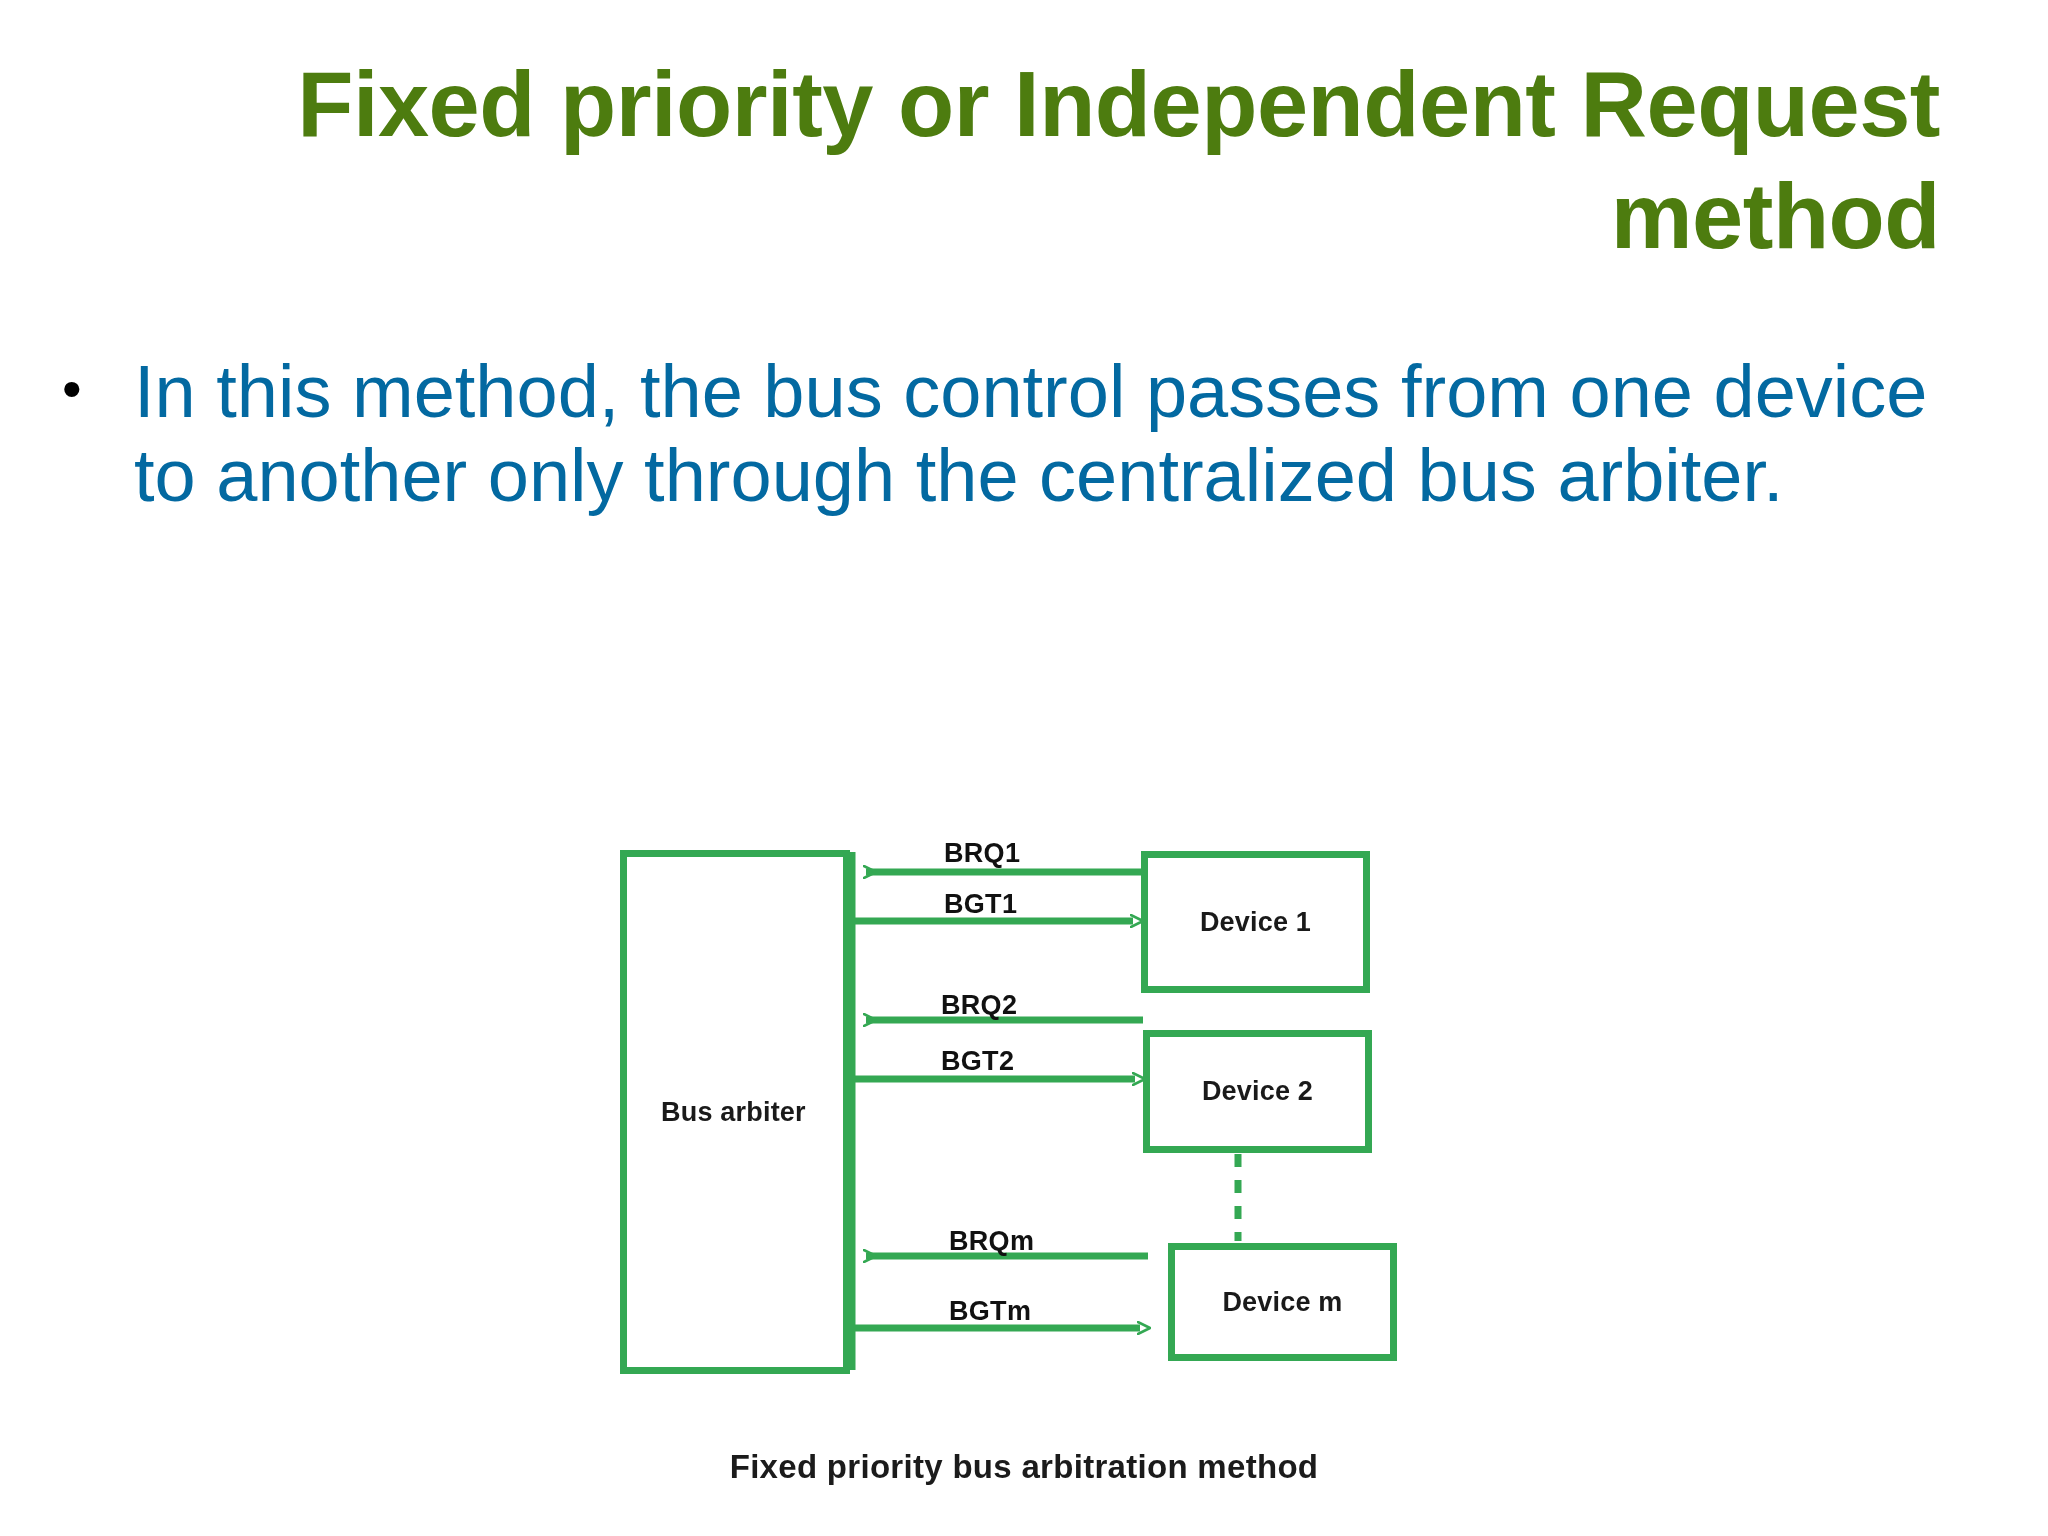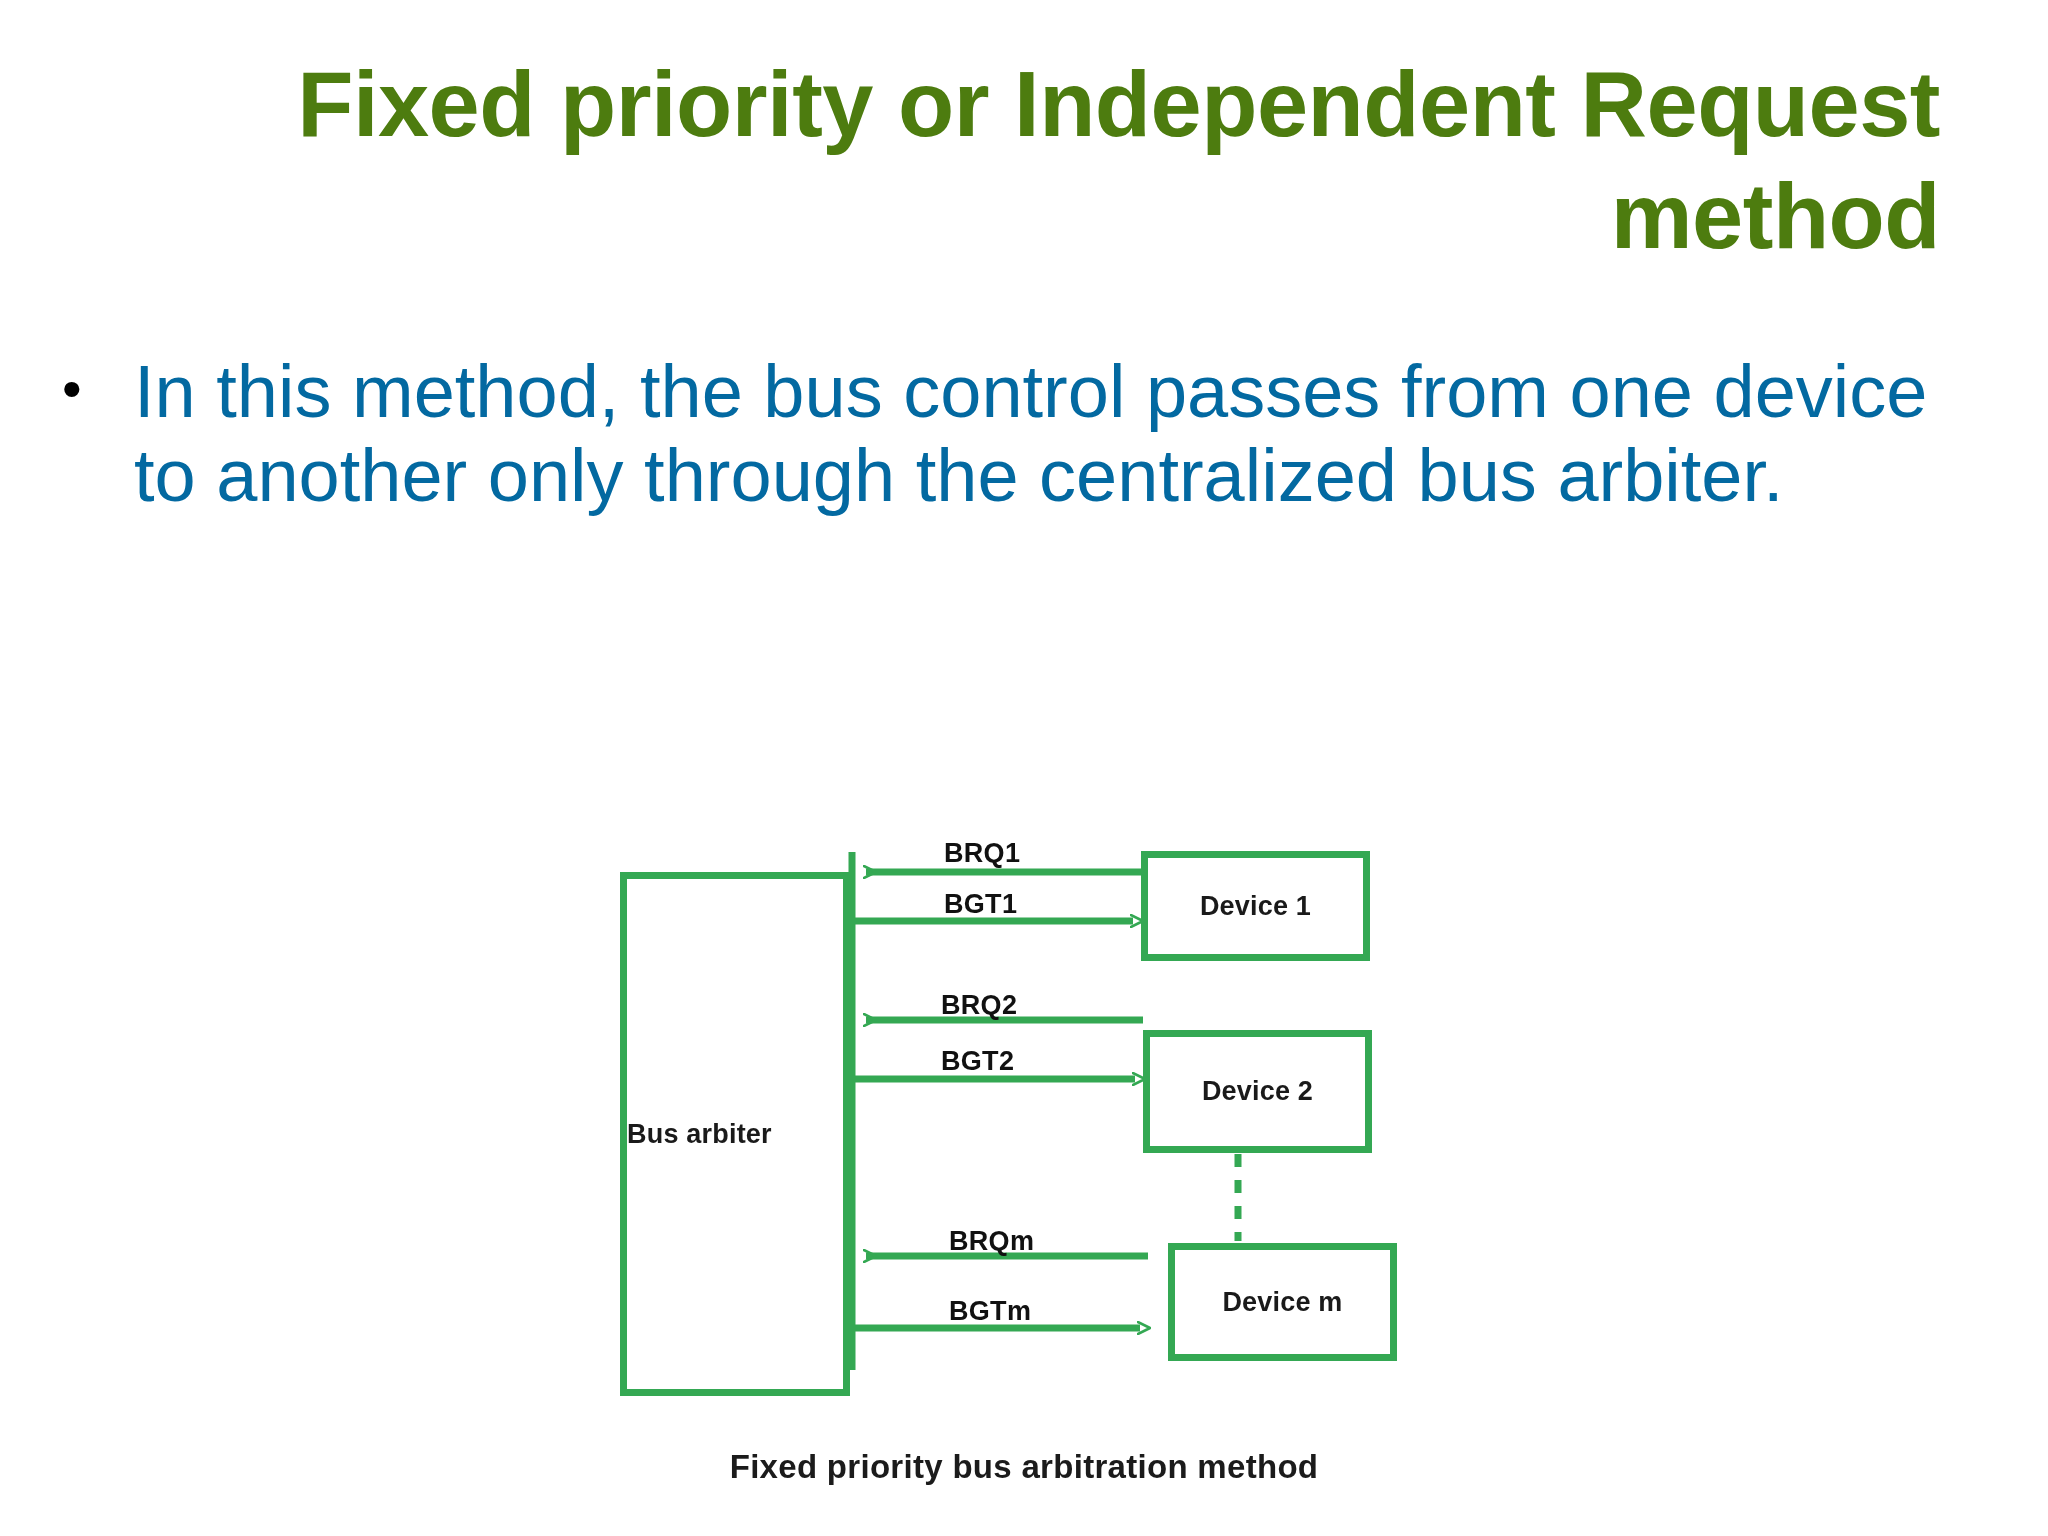--- a/index.html
+++ b/index.html
@@ -83,24 +83,25 @@
 
   .dgm-box-label {
     font-size: 27px;
     font-weight: bold;
     color: #1a1a1a;
     letter-spacing: 0.2px;
     white-space: nowrap;
   }
 
   #box-bus-arbiter {
-    left: 620px;  top: 872px;  width: 230px;  height: 524px;
+    left: 620px;  top: 850px;  width: 230px;  height: 524px;
     justify-content: flex-start;
-  }
-  #box-device-1 { left: 1141px; top: 851px;  width: 229px; height: 110px; justify-content: center; }
+    padding-left: 34px;
+  }
+  #box-device-1 { left: 1141px; top: 851px;  width: 229px; height: 142px; justify-content: center; }
   #box-device-2 { left: 1143px; top: 1002px; width: 229px; height: 123px; justify-content: center; margin-top: 28px; }
   #box-device-m { left: 1148px; top: 1243px; width: 229px; height: 118px; justify-content: center; margin-left: 20px; }
 
   
   .sig-label {
     position: absolute;
     font-size: 27px;
     font-weight: bold;
     color: #111111;
     letter-spacing: 0.3px;

